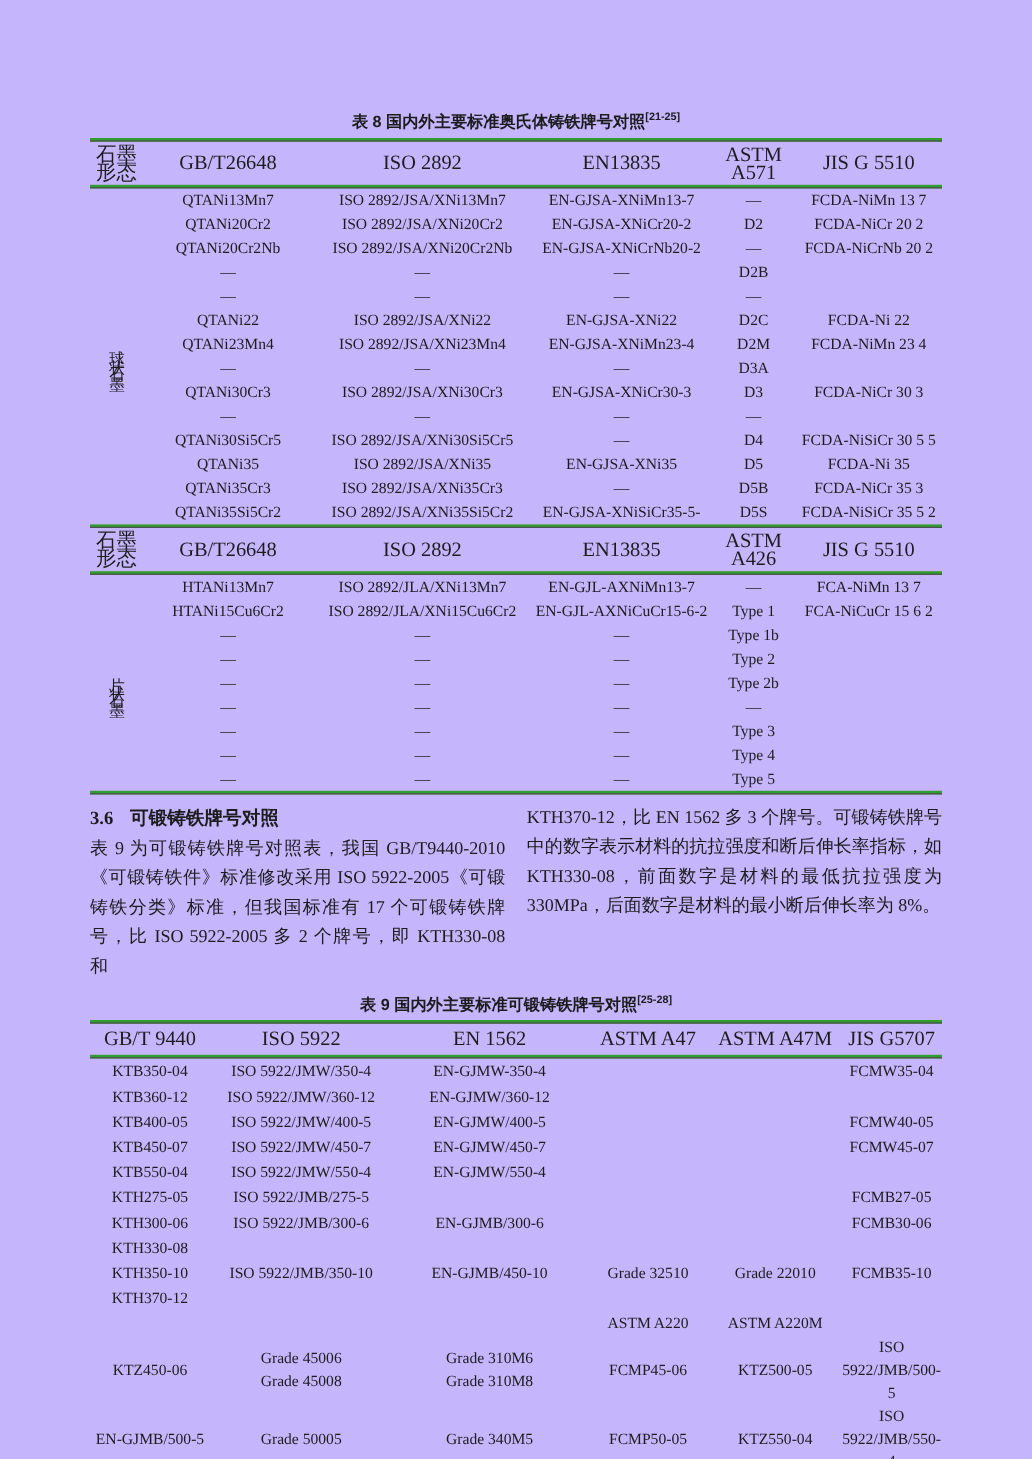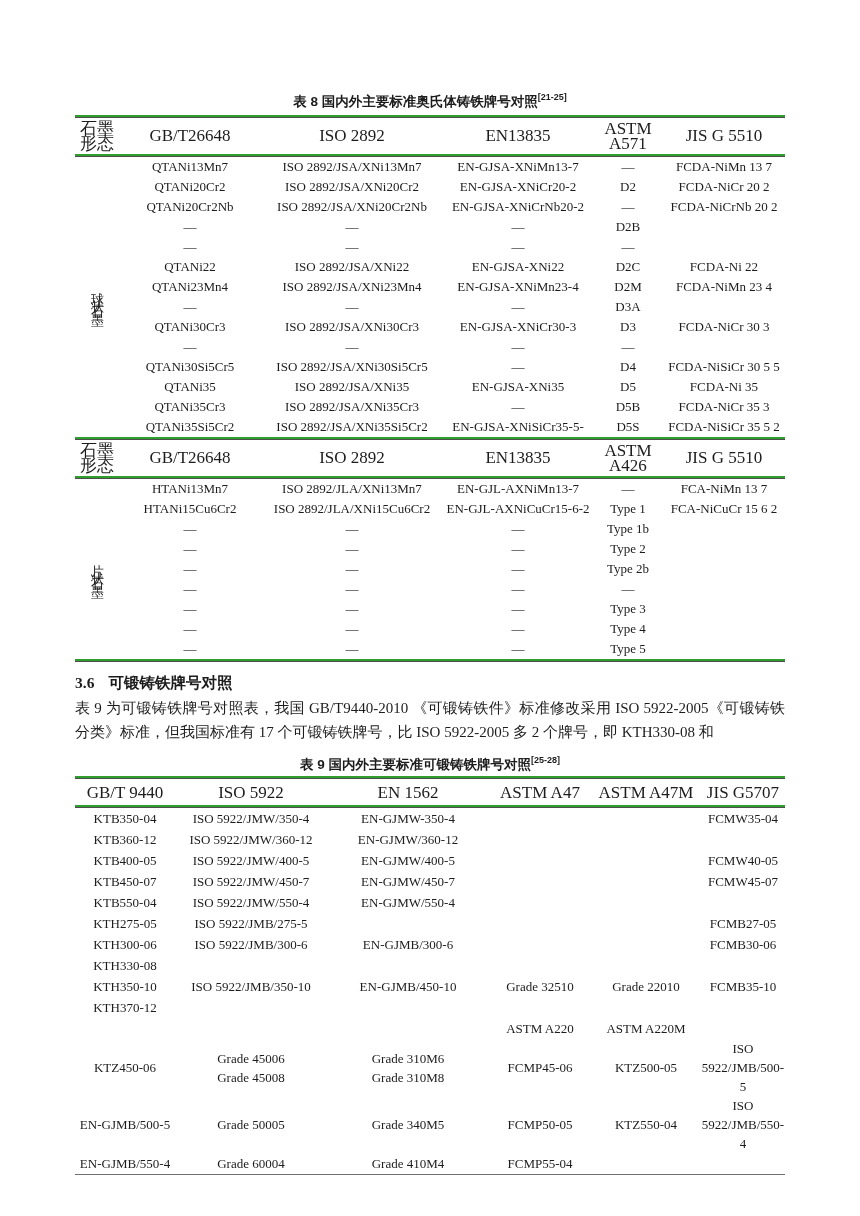--- a/index.html
+++ b/index.html
@@ -1,17 +1,17 @@
 <!DOCTYPE html>
 <html><head>
 <meta charset="utf-8">
 <style>
   html,body{margin:0;padding:0;background:#e8e8e8;}
   .page{
-    width:860px;height:1216px;background:#ffffff;position:relative;
+    width:860px;height:1216px;background:#c4b5fd;position:relative;
     font-family:"Liberation Serif","DejaVu Serif",serif;color:#1c1c1c;
     margin:0 auto;overflow:hidden;box-sizing:border-box;
   }
   .content{position:absolute;left:75px;top:0;width:710px;}
 
   
   .tbl-title{
     text-align:center;font-weight:bold;font-size:13.5px;line-height:18px;
     font-family:"Liberation Sans","DejaVu Sans",sans-serif;
   }
@@ -218,20 +218,23 @@
 
       <div class="grule"></div>
     </div>
 
     <div class="sec36">
       <div class="col">
         <div class="sec-heading">
           <span class="num">3.6</span><span>可锻铸铁牌号对照</span>
         </div>
         <div>表 9 为可锻铸铁牌号对照表，我国 GB/T9440-2010 《可锻铸铁件》标准修改采用 ISO 5922-2005《可锻铸铁分类》标准，但我国标准有 17 个可锻铸铁牌号，比 ISO 5922-2005 多 2 个牌号，即 KTH330-08 和</div>
+      </div>
+      <div class="col">
+        <div>KTH370-12，比 EN 1562 多 3 个牌号。可锻铸铁牌号中的数字表示材料的抗拉强度和断后伸长率指标，如 KTH330-08，前面数字是材料的最低抗拉强度为 330MPa，后面数字是材料的最小断后伸长率为 8%。</div>
       </div>
     </div>
 
     <div class="t9-wrap">
       <div class="tbl-title">
         <span>表 9 国内外主要标准可锻铸铁牌号对照</span><sup>[25-28]</sup>
       </div>
 
       <div class="grule" style="margin-top:3px;"></div>
       <div class="t9-header">

